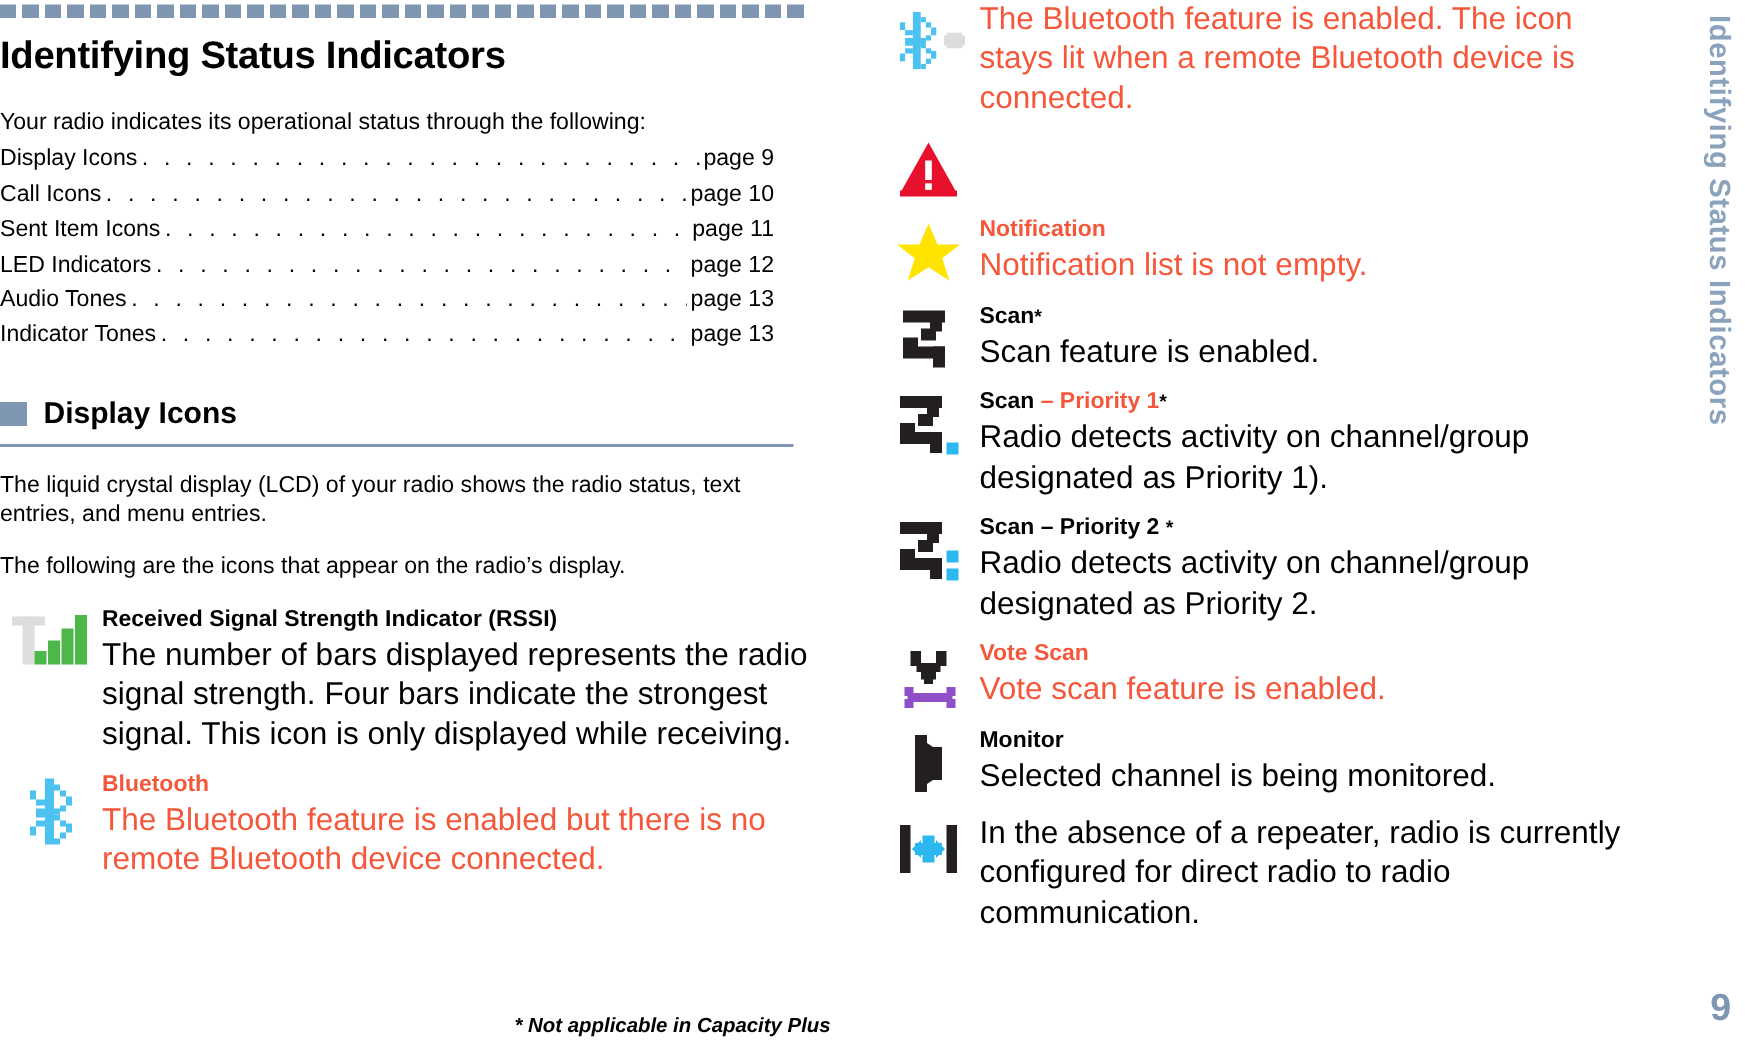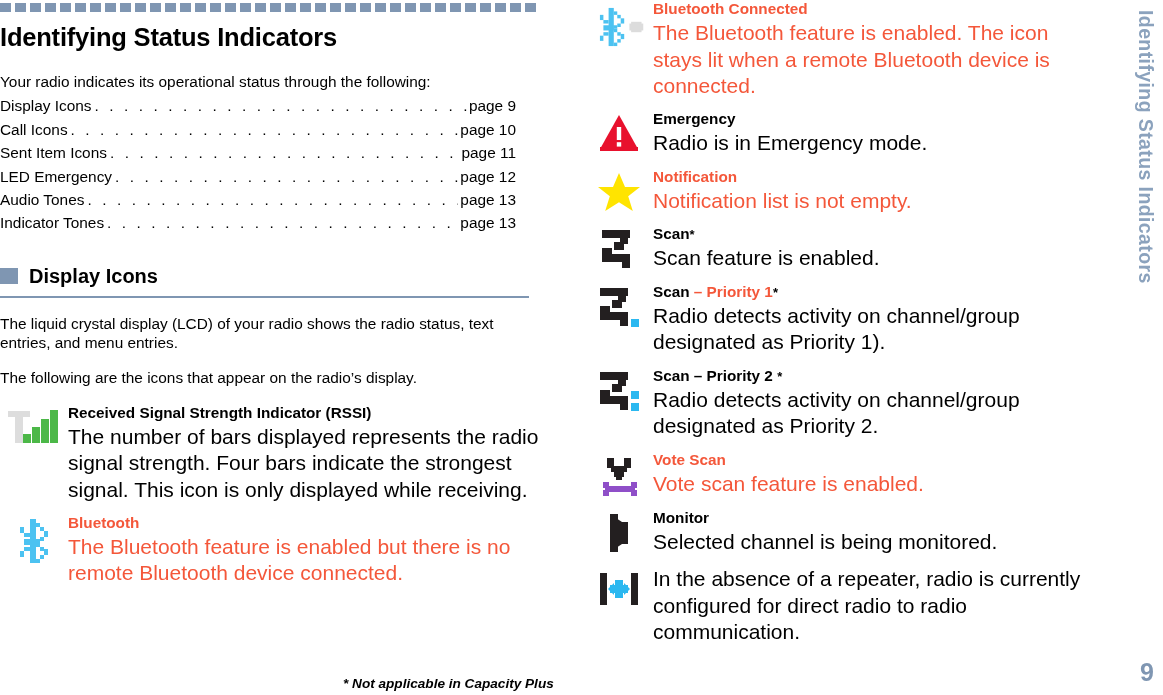--- a/index.html
+++ b/index.html
@@ -196,21 +196,21 @@
         <span class="toc-label">Call Icons</span>
         <span class="toc-dots">. . . . . . . . . . . . . . . . . . . . . . . . . . . . . . . . . . . . . . . . .</span>
         <span class="toc-page">page 10</span>
       </div>
       <div class="toc-row">
         <span class="toc-label">Sent Item Icons</span>
         <span class="toc-dots">. . . . . . . . . . . . . . . . . . . . . . . . . . . . . . . . . . . . . . . . .</span>
         <span class="toc-page">page 11</span>
       </div>
       <div class="toc-row">
-        <span class="toc-label">LED Emergency</span>
+        <span class="toc-label">LED Indicators</span>
         <span class="toc-dots">. . . . . . . . . . . . . . . . . . . . . . . . . . . . . . . . . . . . . . . . .</span>
         <span class="toc-page">page 12</span>
       </div>
       <div class="toc-row">
         <span class="toc-label">Audio Tones</span>
         <span class="toc-dots">. . . . . . . . . . . . . . . . . . . . . . . . . . . . . . . . . . . . . . . . .</span>
         <span class="toc-page">page 13</span>
       </div>
       <div class="toc-row">
         <span class="toc-label">Indicator Tones</span>
@@ -303,37 +303,32 @@
               <rect x="6" y="15" width="3" height="2"></rect>
               <rect x="4" y="17" width="2" height="3"></rect>
             </g>
             <g fill="#dcdcdc">
               <rect x="22" y="9" width="6" height="6"></rect>
               <rect x="21" y="10" width="8" height="4"></rect>
             </g>
           </svg>
         </div>
         <div class="icon-text">
-          <div class="icon-title redtitle">Bluetooth Connected</div>
           <div class="icon-desc red">The Bluetooth feature is enabled. The icon stays lit when a remote Bluetooth device is connected.</div>
         </div>
       </div>
 
       <div class="icon-row">
         <div class="icon-cell">
           <svg width="42" height="40" viewBox="0 0 21 20">
             <polygon points="10.5,1 20,18 1,18" fill="#e8112d"></polygon>
             <rect x="1" y="17" width="19" height="2" fill="#e8112d"></rect>
             <rect x="9.4" y="7" width="2.2" height="6.5" fill="#ffffff"></rect>
             <rect x="9.4" y="14.6" width="2.2" height="2.2" fill="#ffffff"></rect>
           </svg>
-        </div>
-        <div class="icon-text">
-          <div class="icon-title">Emergency</div>
-          <div class="icon-desc">Radio is in Emergency mode.</div>
         </div>
       </div>
 
       <div class="icon-row">
         <div class="icon-cell">
           <svg width="44" height="42" viewBox="0 0 22 21">
             <polygon fill="#ffe400" points="11,1 14,8 21.5,8 15.6,12.6 17.9,20 11,15.6 4.1,20 6.4,12.6 0.5,8 8,8"></polygon>
           </svg>
         </div>
         <div class="icon-text">

